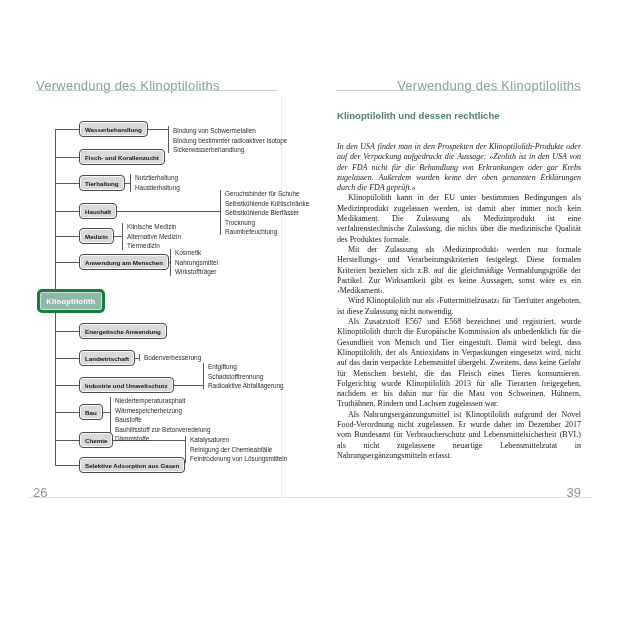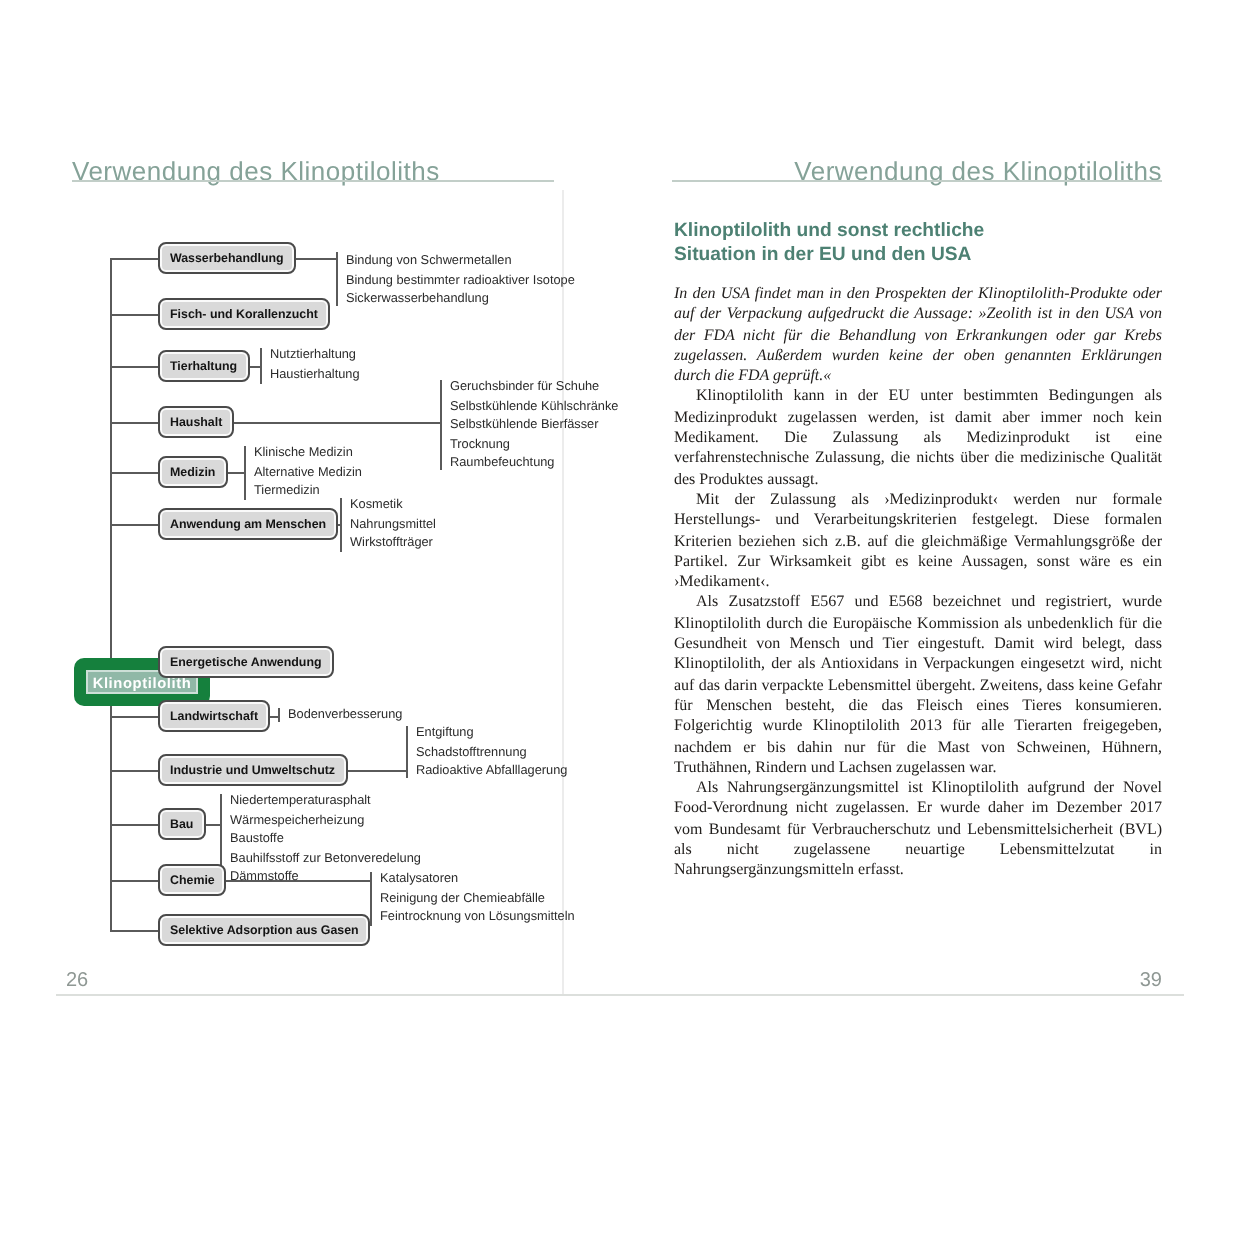--- a/index.html
+++ b/index.html
@@ -10,37 +10,37 @@
   
   .edge{position:absolute;background:#dcdfdc;}
   .gutter{position:absolute;background:#ececec;}
   
   .running-head{
     position:absolute;top:78px;font-size:13px;letter-spacing:.25px;
     color:#85a298;white-space:nowrap;
   }
   .head-rule{position:absolute;top:90px;height:1px;background:#c2cec8;}
   
-  .page-num{position:absolute;top:485px;font-size:10px;color:#8f9894;}
+  .page-num{position:absolute;top:485px;font-size:13px;color:#8f9894;}
   
   .line-h{position:absolute;height:1px;background:#5a5a5a;z-index:1;}
   .line-v{position:absolute;width:1px;background:#5a5a5a;z-index:1;}
   .nbox{
     position:absolute;z-index:2;height:16px;display:inline-flex;
     align-items:center;justify-content:center;padding:0 5px;box-sizing:border-box;
     background:#d9d9d9;border:1px solid #4a4a4a;border-radius:4px;
     box-shadow:inset 0 0 0 1px rgba(255,255,255,.85);
     font-size:6.2px;font-weight:bold;color:#141414;white-space:nowrap;
   }
   .rootbox{
     position:absolute;z-index:2;height:24px;display:inline-flex;
     align-items:center;justify-content:center;box-sizing:border-box;
-    background:#90b8a7;border:6px solid #15803d;border-radius:5px;
+    background:#90b8a7;border:3px solid #15803d;border-radius:5px;
     box-shadow:inset 0 0 0 1px rgba(255,255,255,.55);
-    font-size:7.4px;font-weight:bold;color:#ffffff;letter-spacing:.3px;white-space:nowrap;margin-top:40px;
+    font-size:7.4px;font-weight:bold;color:#ffffff;letter-spacing:.3px;white-space:nowrap;
   }
   .leafgroup{
     position:absolute;z-index:2;font-size:6.4px;line-height:9.5px;
     color:#2b2b2b;white-space:nowrap;
   }
   
   .chapter-title{
     position:absolute;left:337px;top:110px;width:250px;
     font-size:9.6px;font-weight:bold;line-height:11.6px;color:#4d8173;
   }
@@ -148,28 +148,28 @@
       <div>Dämmstoffe</div>
     </div>
     <div class="leafgroup" style="left:190px;top:435px;">
       <div>Katalysatoren</div>
       <div>Reinigung der Chemieabfälle</div>
       <div>Feintrocknung von Lösungsmitteln</div>
     </div>
   </div>
 
   <div class="chapter-title">
-    <div>Klinoptilolith und sonst rechtliche</div>
-    <div>Situation in der EU und den USA</div>
+    <div>Klinoptilolith und dessen rechtliche</div>
   </div>
 
   <div class="bodytext">
     <p class="first">In den USA findet man in den Prospekten der Klinoptilolith-Produkte oder auf der Verpackung aufgedruckt die Aussage: »Zeolith ist in den USA von der FDA nicht für die Behandlung von Erkrankungen oder gar Krebs zugelassen. Außerdem wurden keine der oben genannten Erklärungen durch die FDA geprüft.«</p>
-    <p>Klinoptilolith kann in der EU unter bestimmten Bedingungen als Medizinprodukt zugelassen werden, ist damit aber immer noch kein Medikament. Die Zulassung als Medizinprodukt ist eine verfahrenstechnische Zulassung, die nichts über die medizinische Qualität des Produktes aussagt.</p>
+    <p>Klinoptilolith kann in der EU unter bestimmten Bedingungen als Medizinprodukt zugelassen werden, ist damit aber immer noch kein Medikament. Die Zulassung als Medizinprodukt ist eine verfahrenstechnische Zulassung, die nichts über die medizinische Qualität des Produktes formale.</p>
     <p>Mit der Zulassung als ›Medizinprodukt‹ werden nur formale Herstellungs- und Verarbeitungskriterien festgelegt. Diese formalen Kriterien beziehen sich z.B. auf die gleichmäßige Vermahlungsgröße der Partikel. Zur Wirksamkeit gibt es keine Aussagen, sonst wäre es ein ›Medikament‹.</p>
+    <p>Wird Klinoptilolith nur als ›Futtermittelzusatz‹ für Tierfutter angeboten, ist diese Zulassung nicht notwendig.</p>
     <p>Als Zusatzstoff E567 und E568 bezeichnet und registriert, wurde Klinoptilolith durch die Europäische Kommission als unbedenklich für die Gesundheit von Mensch und Tier eingestuft. Damit wird belegt, dass Klinoptilolith, der als Antioxidans in Verpackungen eingesetzt wird, nicht auf das darin verpackte Lebensmittel übergeht. Zweitens, dass keine Gefahr für Menschen besteht, die das Fleisch eines Tieres konsumieren. Folgerichtig wurde Klinoptilolith 2013 für alle Tierarten freigegeben, nachdem er bis dahin nur für die Mast von Schweinen, Hühnern, Truthähnen, Rindern und Lachsen zugelassen war.</p>
     <p>Als Nahrungsergänzungsmittel ist Klinoptilolith aufgrund der Novel Food-Verordnung nicht zugelassen. Er wurde daher im Dezember 2017 vom Bundesamt für Verbraucherschutz und Lebensmittelsicherheit (BVL) als nicht zugelassene neuartige Lebensmittelzutat in Nahrungsergänzungsmitteln erfasst.</p>
   </div>
 
   <div class="page-num" style="left:33px;">26</div>
   <div class="page-num" style="right:39px;">39</div>
 
 </div>
 
 </body></html>

